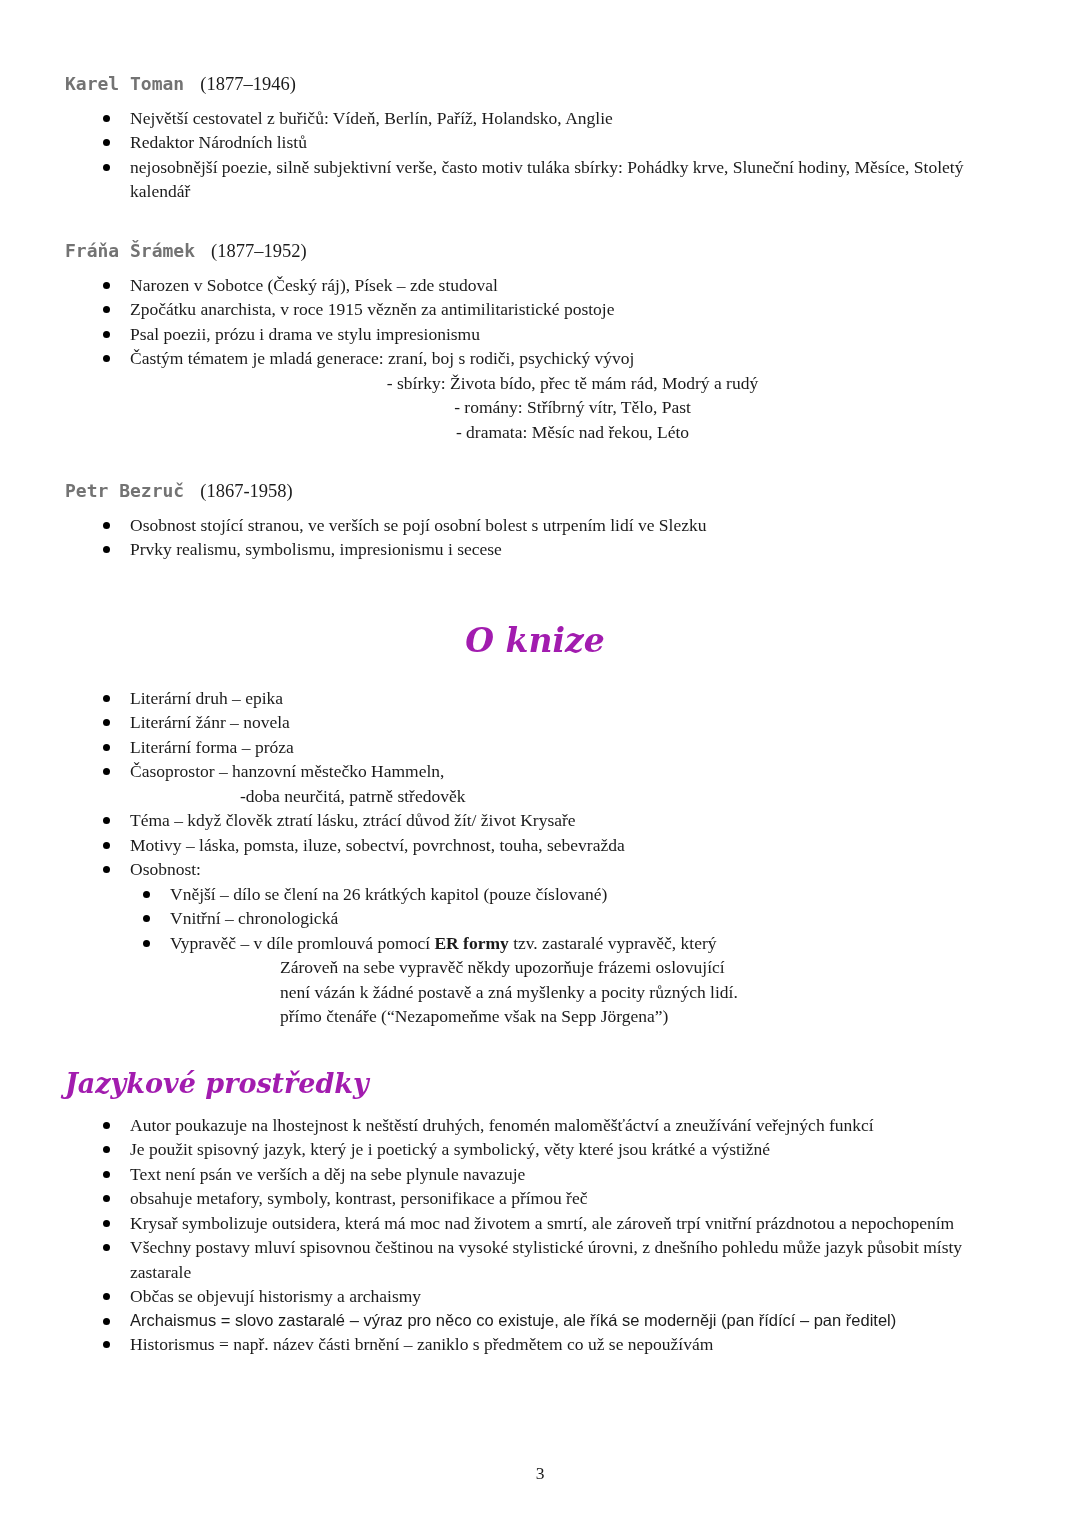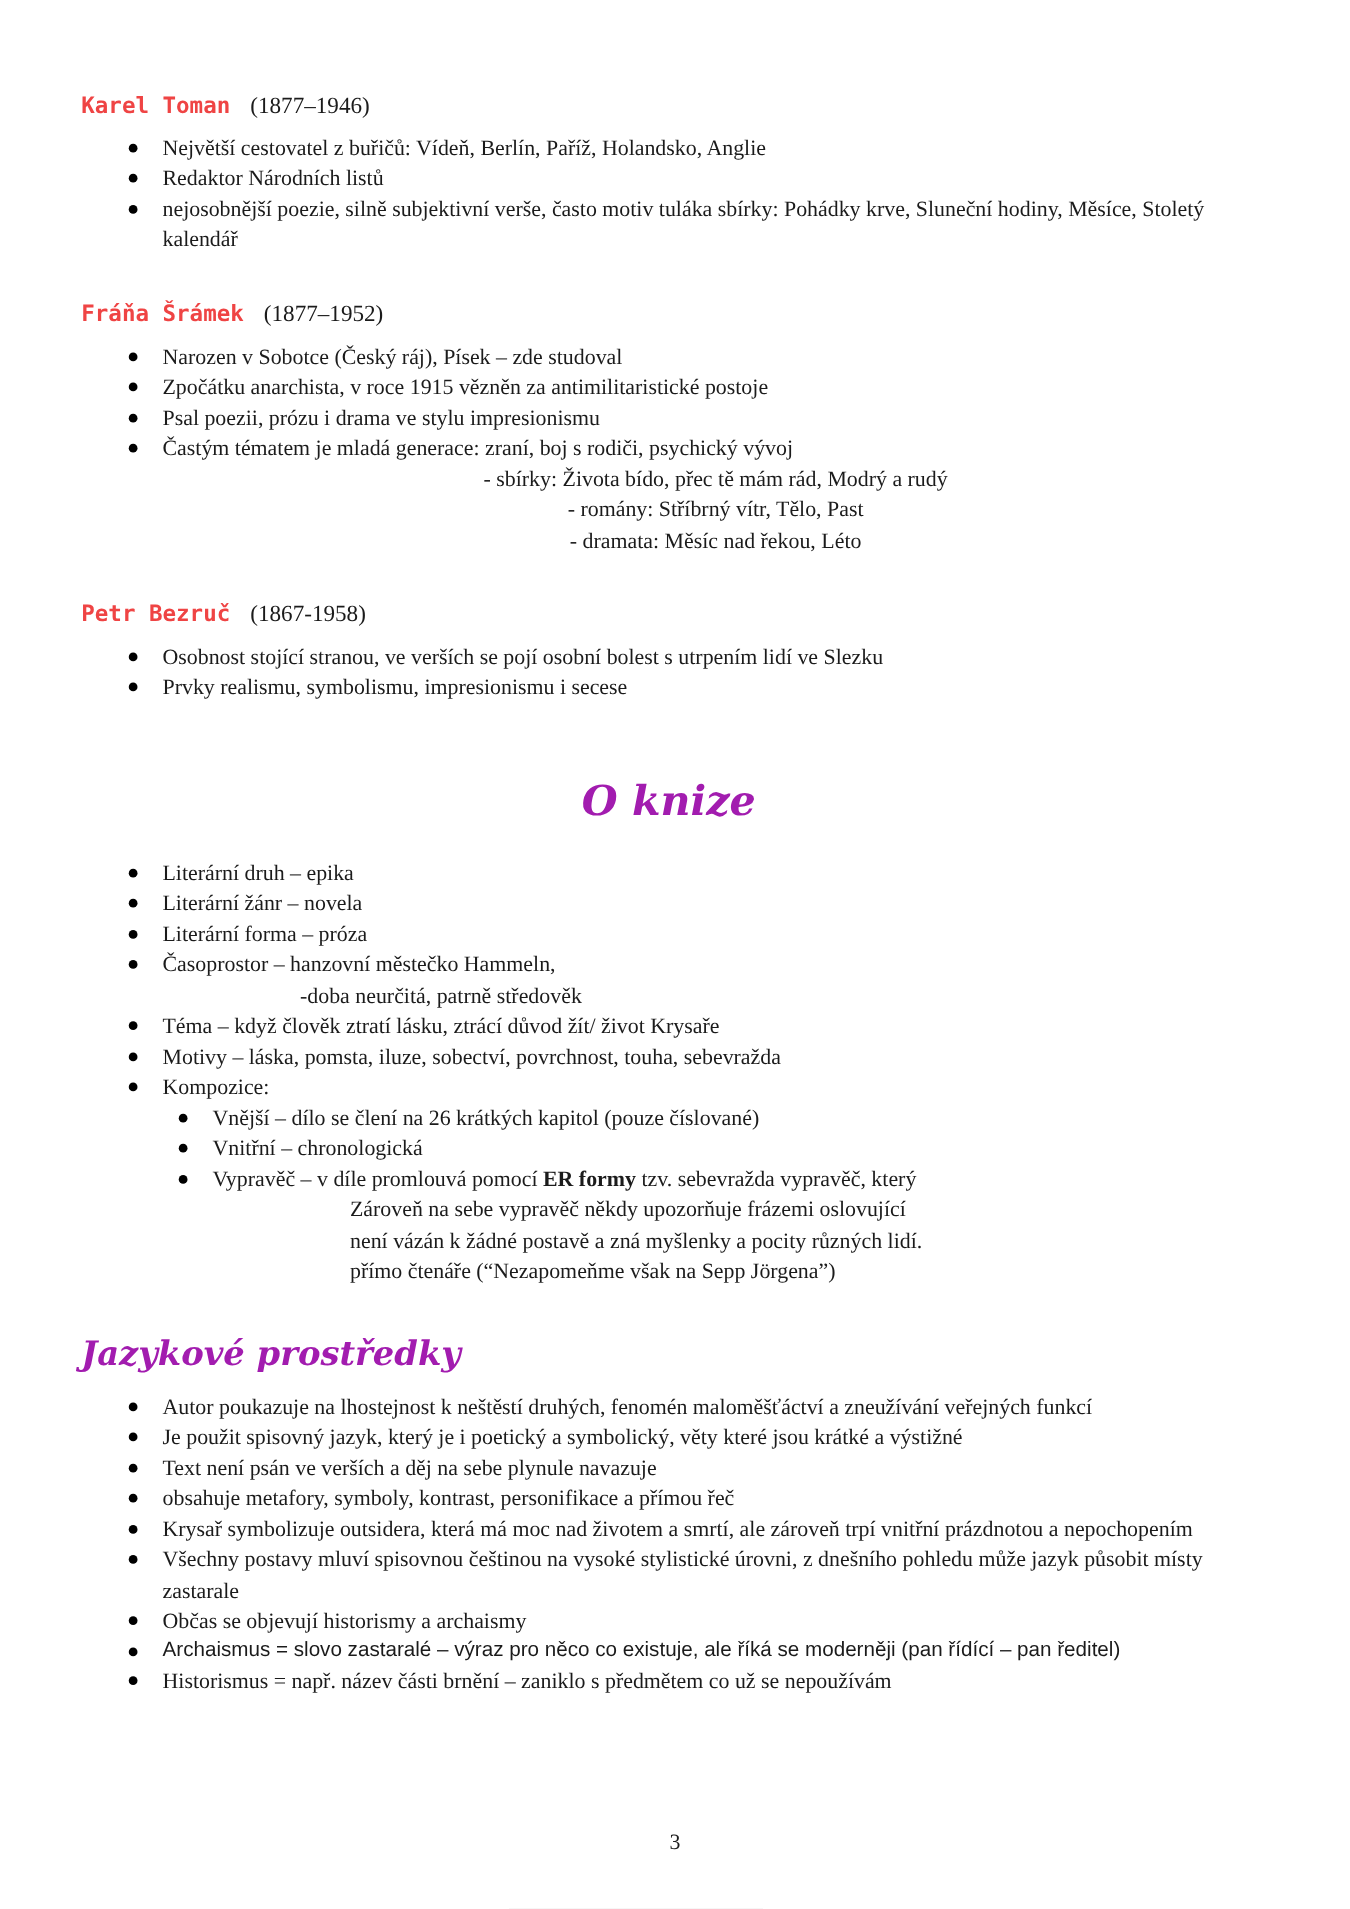--- a/index.html
+++ b/index.html
@@ -15,21 +15,21 @@
     font-size: 17.5px;
     line-height: 1.4;
     color: #1b1b1b;
     overflow: hidden;
   }
   h2.author-heading { margin: 0 0 5px 0; font-weight: normal; }
   .mono {
     font-family: "DejaVu Sans Mono", monospace;
     font-weight: 700;
     font-size: 18px;
-    color: #ef4444;
+    color: #737373;
   }
   .years { font-size: 18.5px; margin-left: 16px; }
   .author-block { margin-top: 27px; }
   .author-block:first-child { margin-top: 0; }
 
   ul.bullets { list-style: none; margin: 0; padding: 0; }
   li.bullet { display: flex; align-items: flex-start; margin-left: 38px; }
   li.bullet.nested { margin-left: 78px; }
   .dot {
     flex: 0 0 7px; width: 7px; height: 7px;
@@ -155,34 +155,34 @@
       </li>
     <li class="bullet">
         <span class="dot"></span>
         <div class="btext">Motivy – láska, pomsta, iluze, sobectví, povrchnost, touha, sebevražda</div>
       </li>
   </ul>
 
   <ul class="bullets gap-md">
     <li class="bullet">
         <span class="dot"></span>
-        <div class="btext">Kompozice:</div>
+        <div class="btext">Osobnost:</div>
       </li>
     <li class="bullet nested">
         <span class="dot"></span>
         <div class="btext">Vnější – dílo se člení na 26 krátkých kapitol (pouze číslované)</div>
       </li>
     <li class="bullet nested">
         <span class="dot"></span>
         <div class="btext">Vnitřní – chronologická</div>
       </li>
     <li class="bullet nested">
         <span class="dot"></span>
       <div class="btext">
-        <div><span>Vypravěč – v díle promlouvá pomocí </span><strong class="inline-bold">ER formy</strong><span> tzv. sebevražda vypravěč, který</span></div>
+        <div><span>Vypravěč – v díle promlouvá pomocí </span><strong class="inline-bold">ER formy</strong><span> tzv. zastaralé vypravěč, který</span></div>
         <div class="cont">Zároveň na sebe vypravěč někdy upozorňuje frázemi oslovující</div>
         <div class="cont">není vázán k žádné postavě a zná myšlenky a pocity různých lidí.</div>
         <div class="cont">přímo čtenáře (“Nezapomeňme však na Sepp Jörgena”)</div>
       </div>
     </li>
   </ul>
 
   <h1 class="teal-title left-title">Jazykové prostředky</h1>
 
   <ul class="bullets">

